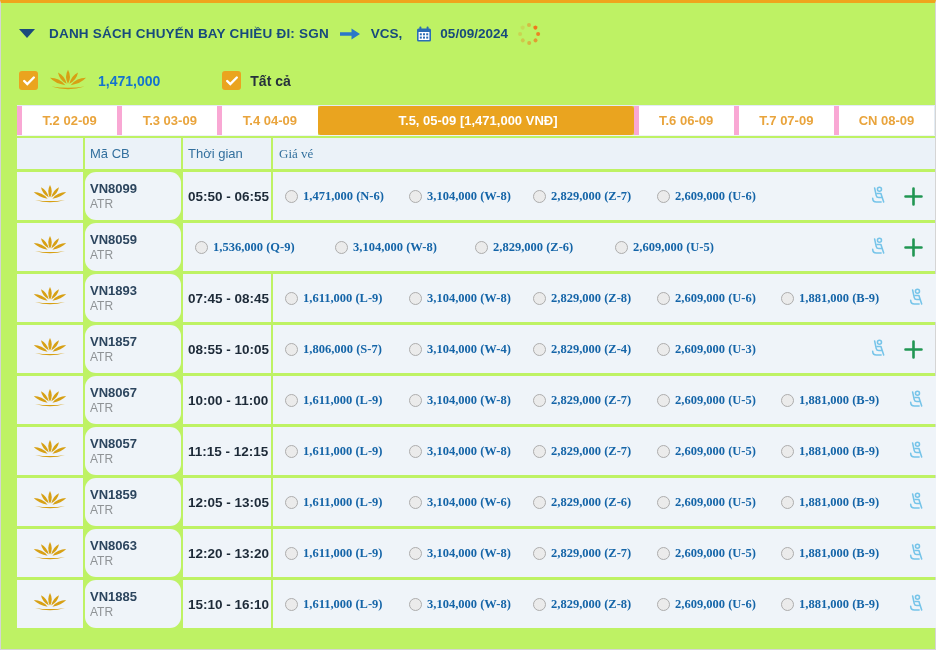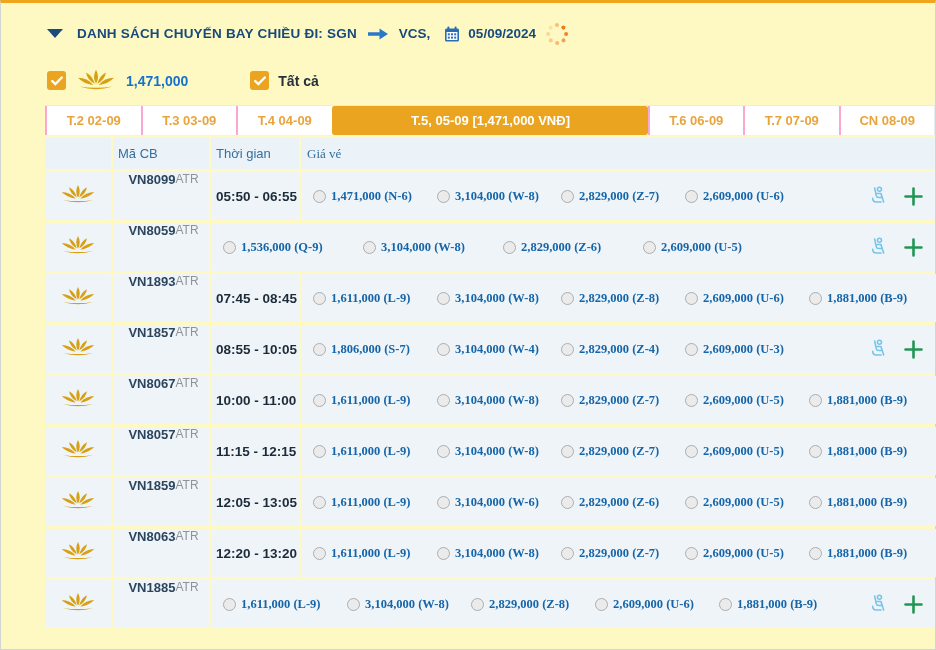--- a/index.html
+++ b/index.html
@@ -4,25 +4,24 @@
 <style>
   * { box-sizing: border-box; margin: 0; padding: 0; }
   body {
     font-family: "Liberation Sans", sans-serif;
     background: #ffffff;
     width: 936px; height: 650px;
     overflow: hidden;
   }
   .panel {
     width: 936px; height: 650px;
-    background: #fef9c3;
+    background: #bef264;
     border: 1px solid #d5d5d5;
     border-top: 3px solid #efa51c;
     position: relative;
-    padding-left: 28px;
   }
   
   .panel-header {
     padding: 17px 16px 0 18px;
     height: 44px;
     display: flex; align-items: center;
   }
   .caret-down {
     width: 0; height: 0; cursor: pointer;
     border-left: 8px solid transparent;
@@ -68,21 +67,21 @@
   .all-label { margin-left: 9px; color: #26313c; font-weight: bold; font-size: 14px; }
   
   .tabs {
     margin-left: 16px;
     display: flex; height: 31px;
     border-top: 1px solid #e3ecf4;
     border-bottom: 1px solid #eef3f8;
   }
   .tab {
     flex: 1; cursor: pointer;
-    border-left: 2px solid #f9a8d4;
+    border-left: 5px solid #f9a8d4;
     display: flex; align-items: center; justify-content: center;
     color: #e9a43c; font-weight: bold; font-size: 13px;
     background: #fff; white-space: nowrap;
   }
   .tab:last-child { border-right: 1px solid #e3ecf4; }
   .tab.active {
     flex: none; width: 316px;
     background: #eaa41f; color: #fff;
     border-radius: 3px; border-color: #eaa41f;
   }
@@ -93,21 +92,21 @@
   }
   .thead { margin-top: 2px; }
   .cell { background: #eff4f9; }
   .thead .cell { background: #ebf2f8; height: 31px; display: flex; align-items: center; }
   .th-label { color: #33709e; font-size: 13px; padding-left: 5px; }
   .c-logo  { width: 66px; flex: none; display: flex; align-items: center; justify-content: center; }
   .c-code  { width: 96px; flex: none; }
   .c-time  { width: 88px; flex: none; }
   .c-fares { flex: 1; font-family: Liberation Serif, serif; }
   .trow .cell { height: 48px; }
-  .trow .c-code { display: flex; flex-direction: row; justify-content: center; padding-left: 5px; }
+  .trow .c-code { display: flex; flex-direction: column; justify-content: center; padding-left: 5px; border-radius: 11px; }
   .flight-code { color: #2c455e; font-weight: bold; font-size: 13px; line-height: 16px; }
   .aircraft { color: #8f9396; font-size: 12px; line-height: 15px; }
   .trow .c-time { display: flex; align-items: center; padding-left: 5px; }
   .time { color: #1d2a38; font-weight: bold; font-size: 13.5px; }
   .trow .c-fares { display: flex; align-items: center; padding-left: 12px; }
   .fare { width: 124px; flex: none; display: flex; align-items: center; gap: 5px; cursor: pointer; }
   .radio {
     width: 13px; height: 13px; border-radius: 50%; flex: none;
     background: #ebebeb; border: 1px solid #adadad;
   }
@@ -661,20 +660,23 @@
       <span>
         <svg width="36" height="21" viewBox="0 0 60 34">
               <use href="#lotus"></use>
             </svg>
       </span>
     </div>
     <div class="cell c-code">
       <span class="flight-code">VN1885</span>
       <span class="aircraft">ATR</span>
     </div>
+    <div class="cell c-time">
+      <span class="time">15:10 - 16:10</span>
+    </div>
     <div class="cell c-fares">
       <span class="fares-wrap" style="display:flex;align-items:center;">
             <span class="fare">
               <span class="radio"></span>
               <span class="fare-label">1,611,000 (L-9)</span>
             </span>
             <span class="fare">
               <span class="radio"></span>
               <span class="fare-label">3,104,000 (W-8)</span>
             </span>

